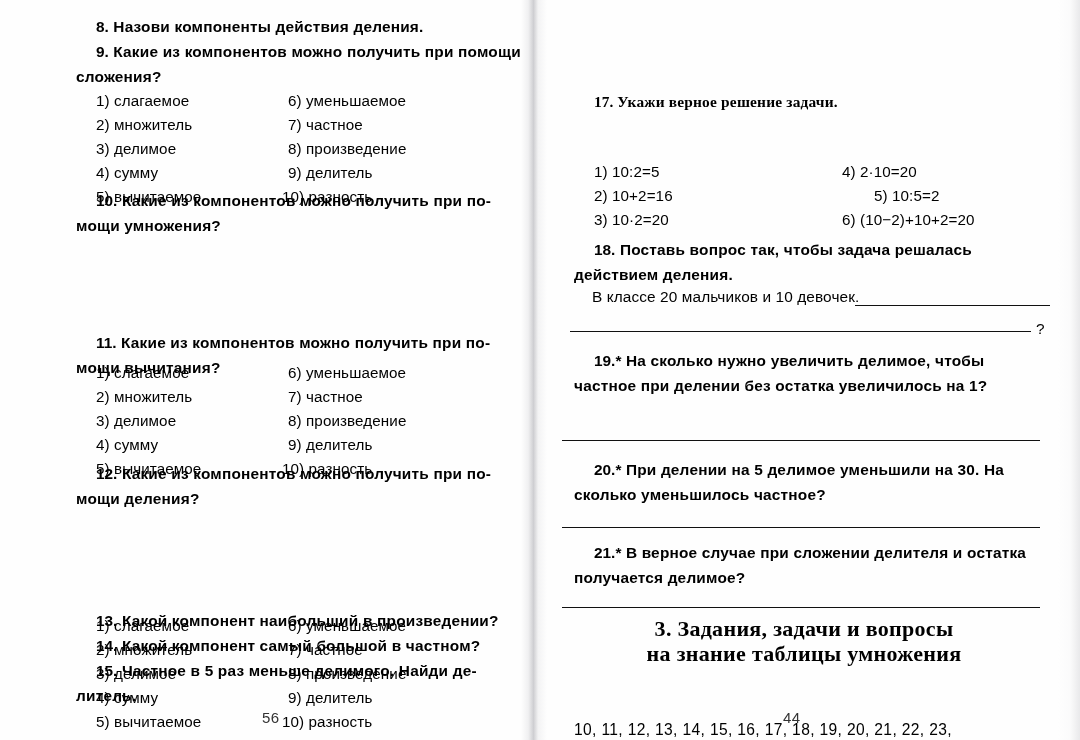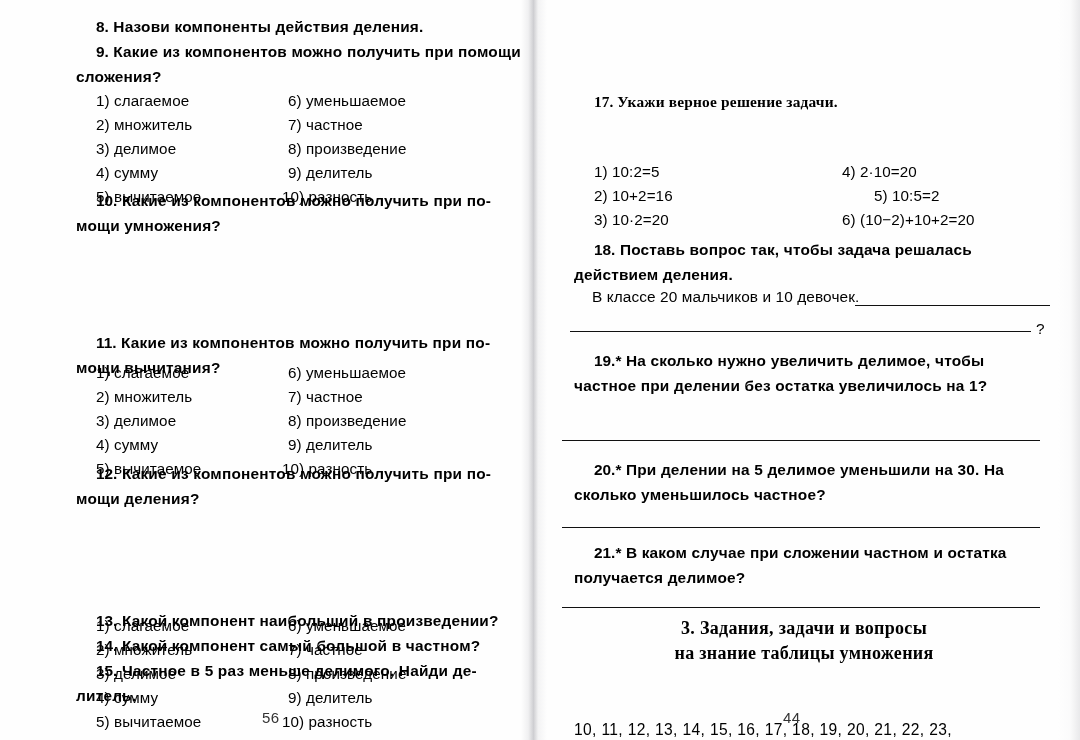--- a/index.html
+++ b/index.html
@@ -121,21 +121,21 @@
   }
 
   
   .section-head {
     position: absolute;
     left: 0;
     width: 100%;
     text-align: center;
     font-family: "Liberation Serif", "DejaVu Serif", serif;
     font-weight: bold;
-    font-size: 18px;
+    font-size: 22px;
     line-height: 25px;
     letter-spacing: 0.3px;
   }
 
   
   .numline {
     font-size: 15.6px;
     font-weight: normal;
     line-height: 24.5px;
     letter-spacing: 0.35px;
@@ -269,21 +269,21 @@
       <p class="q"><span class="num">19.*</span> <span class="q-body">На сколько нужно увеличить делимое, чтобы частное при делении без остатка увеличилось на 1?</span></p>
     </div>
     <div class="rule" style="top:440px; left:-4px; width:478px;"></div>
 
     <div class="block" style="top:457px;">
       <p class="q"><span class="num">20.*</span> <span class="q-body">При делении на 5 делимое уменьшили на 30. На сколько уменьшилось частное?</span></p>
     </div>
     <div class="rule" style="top:527px; left:-4px; width:478px;"></div>
 
     <div class="block" style="top:540px;">
-      <p class="q"><span class="num">21.*</span> <span class="q-body">В каком случае при сложении частном и ос­татка получается делимое?</span></p>
+      <p class="q"><span class="num">21.*</span> <span class="q-body">В верное случае при сложении делителя и ос­татка получается делимое?</span></p>
     </div>
     <div class="rule" style="top:607px; left:-4px; width:478px;"></div>
 
     <div class="section-head" style="top:616px;">
       <div>3. Задания, задачи и вопросы</div>
       <div>на знание таблицы умножения</div>
     </div>
 
 
     <div class="block" style="top:718px;">

